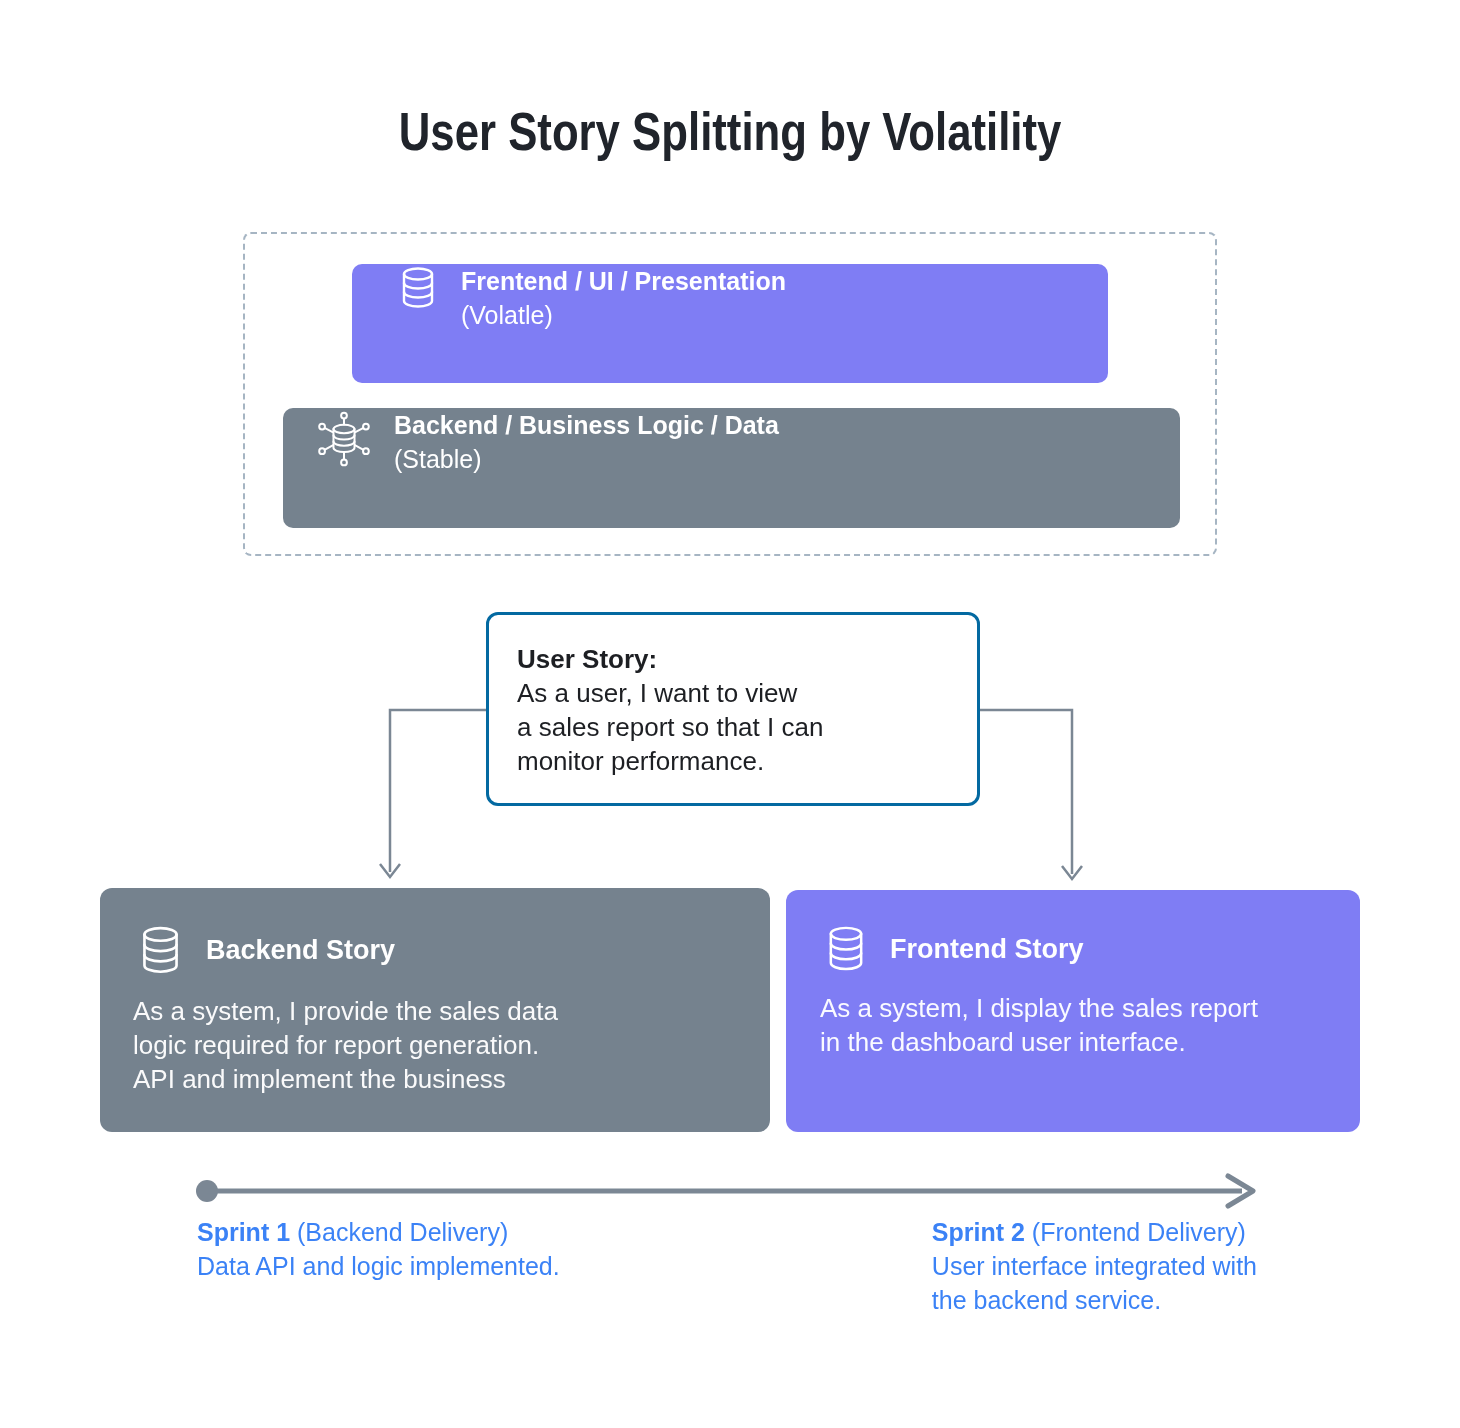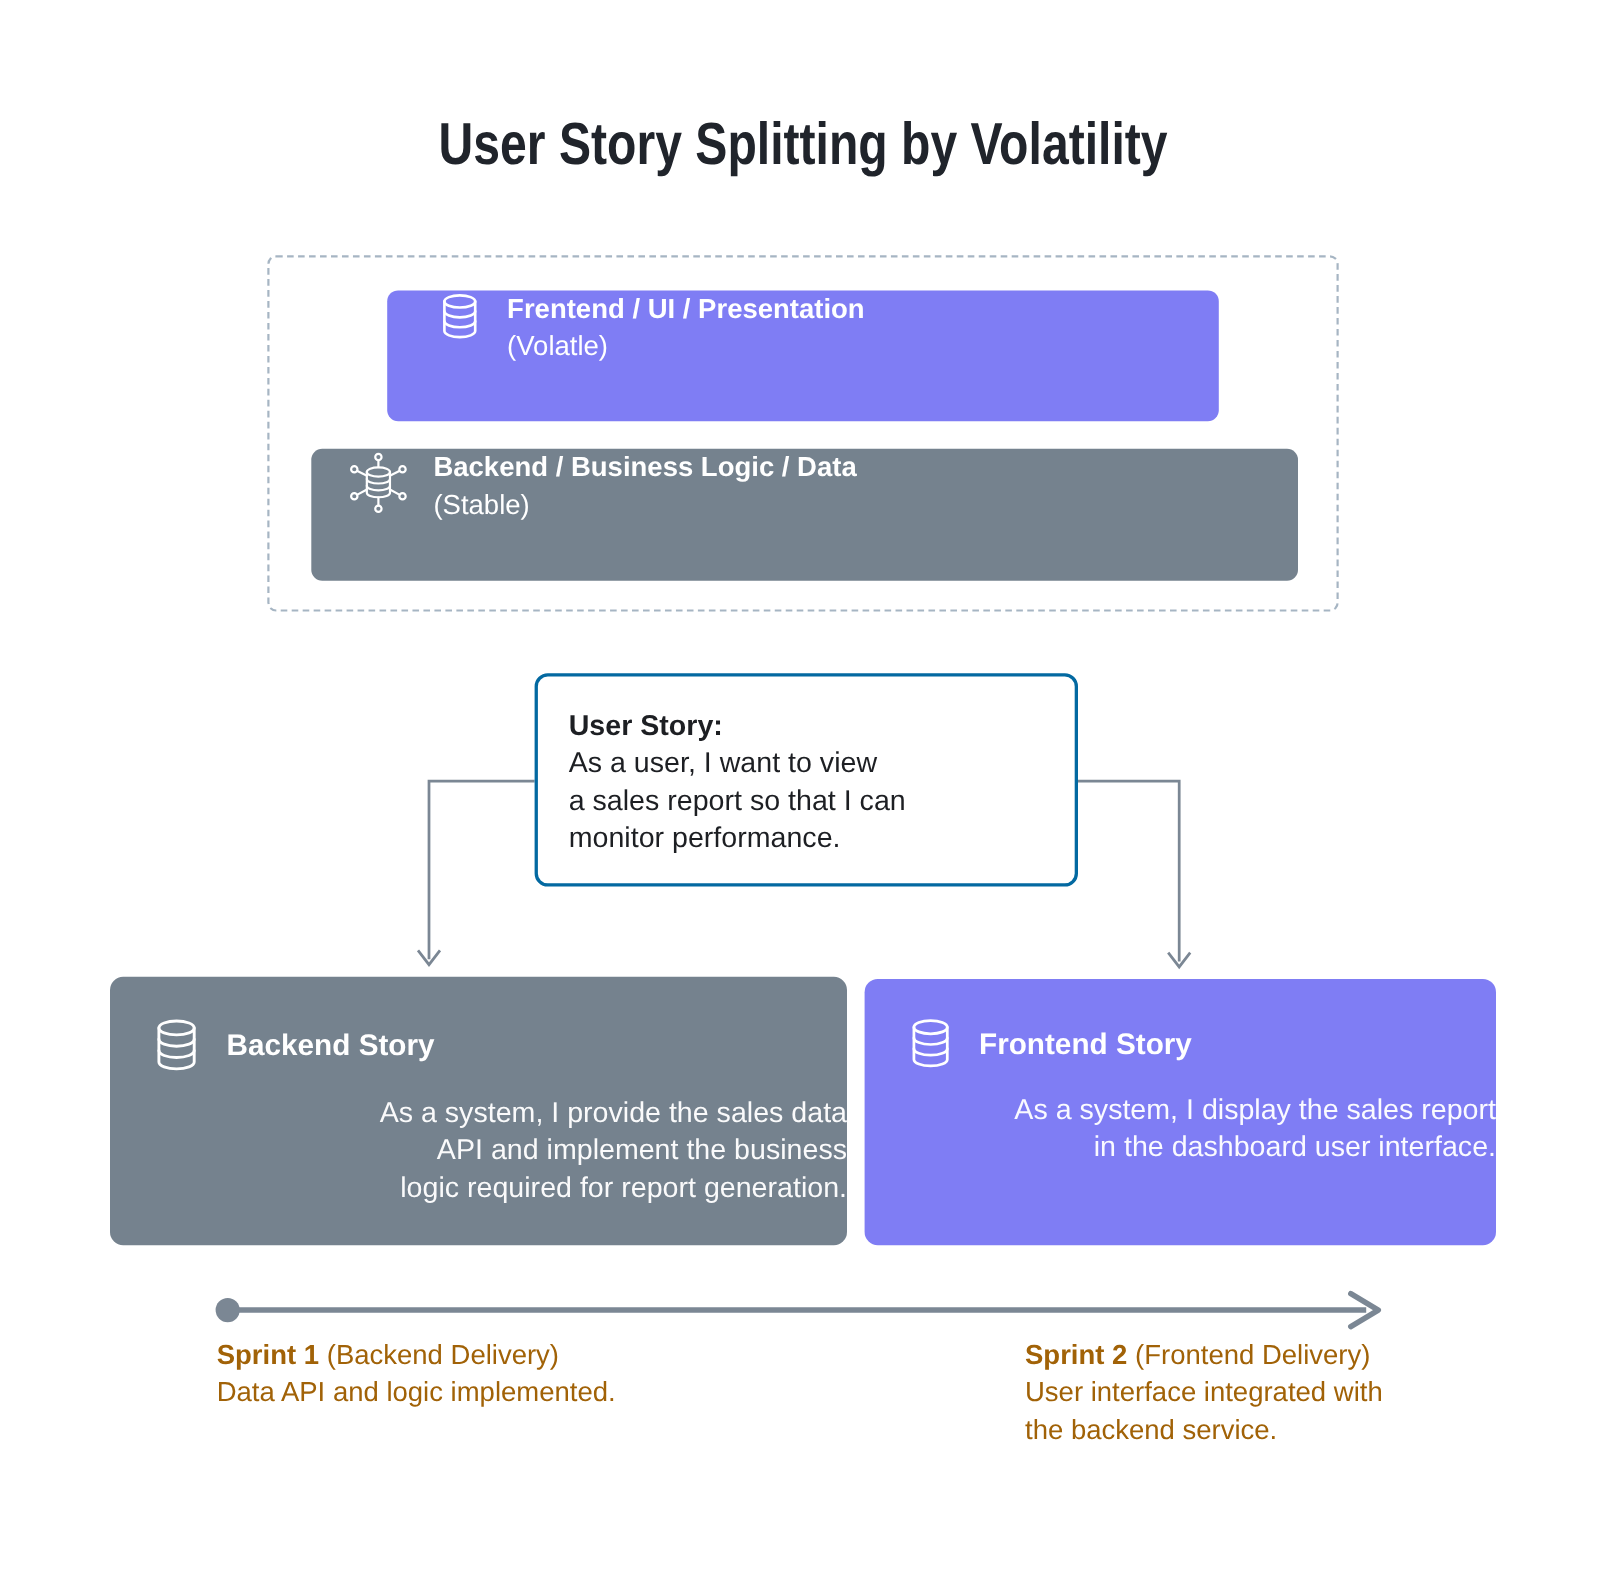--- a/index.html
+++ b/index.html
@@ -44,27 +44,27 @@
   .us-line    { font-size:26px; font-weight:400; line-height:34px; }
 
   
   .story-box {
     position:absolute; border-radius:12px; color:#ffffff; box-sizing:border-box;
   }
   .story-box.backend  { left:100px; top:888px; width:670px; height:244px; background:#75828e; padding:35px 0 0 33px; }
   .story-box.frontend { left:786px; top:890px; width:574px; height:242px; background:#7f7df4; padding:33px 0 0 34px; }
   .story-head { display:flex; align-items:center; gap:18px; }
   .story-title { font-size:27px; font-weight:700; }
-  .story-body { margin-top:16px; font-size:26px; font-weight:400; line-height:34px; color:rgba(255,255,255,0.96);text-align:right; }
+  .story-body { margin-top:16px; font-size:26px; font-weight:400; line-height:34px; color:rgba(255,255,255,0.96); }
 
   
   .overlay { position:absolute; left:0; top:0; width:1460px; height:1428px; pointer-events:none; }
 
   
-  .sprint { position:absolute; top:1215px; font-size:25px; line-height:34px; color:#a16207; }
+  .sprint { position:absolute; top:1215px; font-size:25px; line-height:34px; color:#3b82f6; }
   .sprint .strong { font-weight:700; }
   .sprint1 { left:197px; text-align:left; }
   .sprint2 { right:203px; text-align:left; }
 </style>
 </head>
 <body>
 
 <div class="canvas">
 
   <div class="title">
@@ -143,22 +143,22 @@
           <ellipse cx="24" cy="10" rx="14" ry="5.5"></ellipse>
           <path d="M10 10 V37 C10 40 16.3 42.5 24 42.5 C31.7 42.5 38 40 38 37 V10"></path>
           <path d="M10 19 C10 22 16.3 24.5 24 24.5 C31.7 24.5 38 22 38 19"></path>
           <path d="M10 28 C10 31 16.3 33.5 24 33.5 C31.7 33.5 38 31 38 28"></path>
         </svg>
       </span>
       <span class="story-title">Backend Story</span>
     </div>
     <div class="story-body">
       <div>As a system, I provide the sales data</div>
+      <div>logic required for report generation.</div>
       <div>API and implement the business</div>
-      <div>logic required for report generation.</div>
     </div>
   </div>
 
   <div class="story-box frontend">
     <div class="story-head">
       <span class="layer-icon">
         <svg width="52" height="52" viewBox="0 0 48 48" fill="none" stroke="#ffffff" stroke-width="2.3" stroke-linecap="round">
           <ellipse cx="24" cy="10" rx="14" ry="5.5"></ellipse>
           <path d="M10 10 V37 C10 40 16.3 42.5 24 42.5 C31.7 42.5 38 40 38 37 V10"></path>
           <path d="M10 19 C10 22 16.3 24.5 24 24.5 C31.7 24.5 38 22 38 19"></path>

